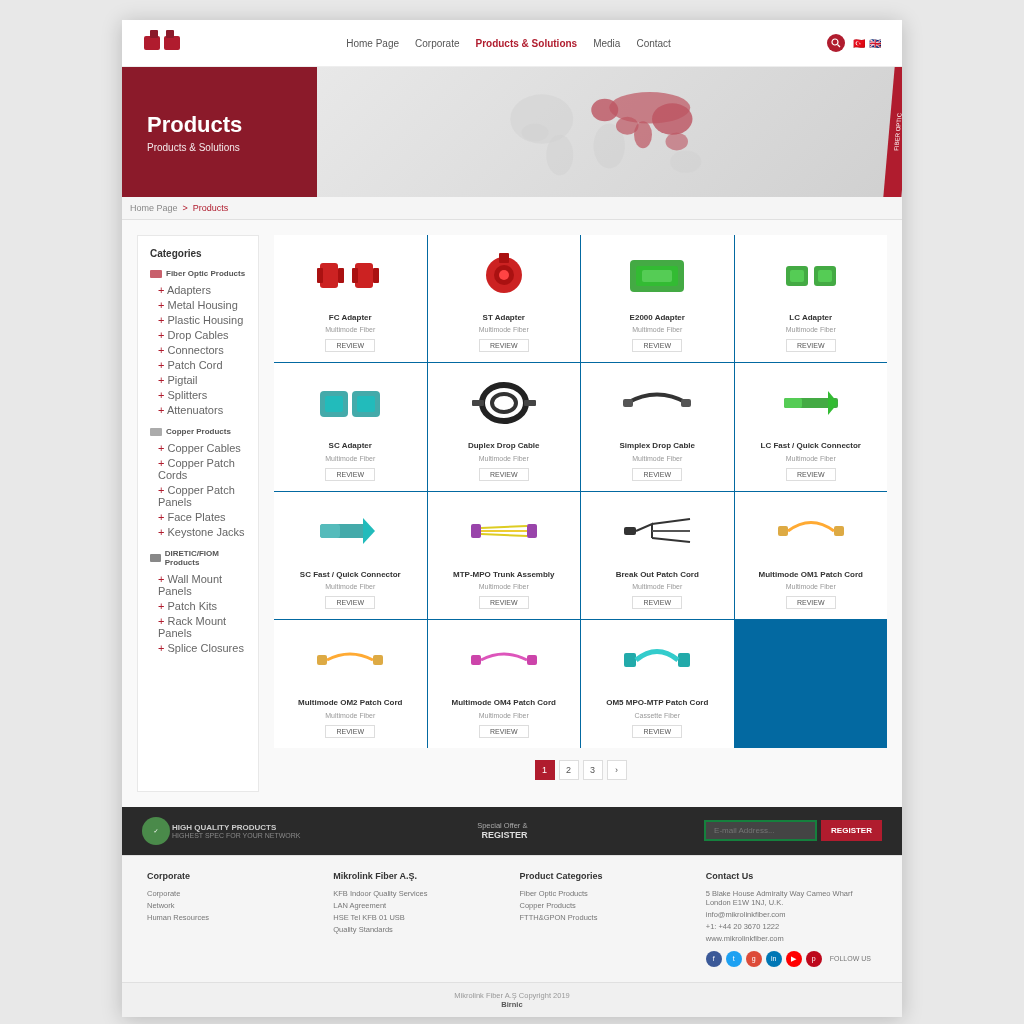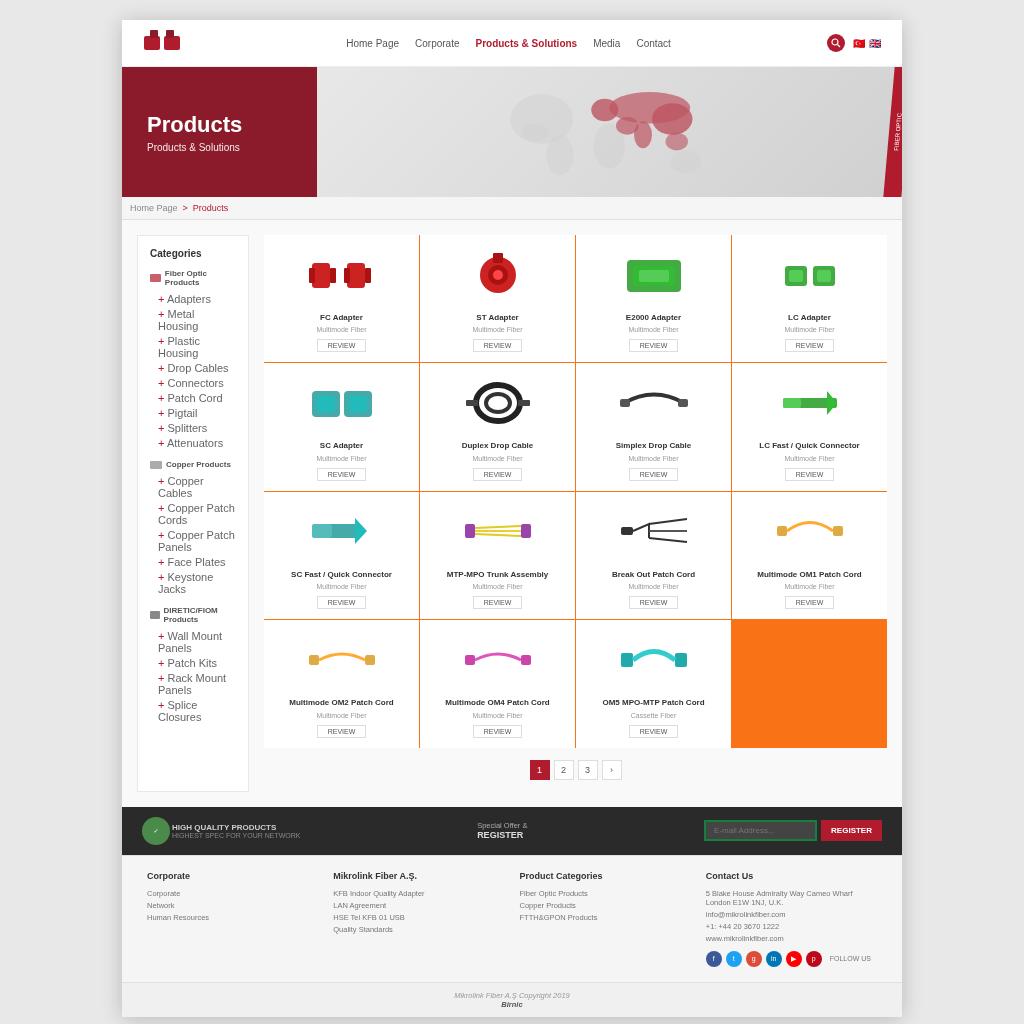--- a/index.html
+++ b/index.html
@@ -117,21 +117,21 @@
     .breadcrumb span { color: #b01c2e; }
     
     .main-content {
       display: flex;
       padding: 15px;
       gap: 15px;
       background: #f9f9f9;
     }
     
     .sidebar {
-      width: 112px;
+      width: 122px;
       flex-shrink: 0;
       background: #fff;
       border: 1px solid #e8e8e8;
       padding: 12px;
       font-size: 8.5px;
     }
     .sidebar-title {
       font-weight: bold;
       font-size: 10px;
       margin-bottom: 10px;
@@ -164,21 +164,21 @@
     }
     .category-item::before { content: '+ '; color: #b01c2e; }
     
     .products-area {
       flex: 1;
     }
     .products-grid {
       display: grid;
       grid-template-columns: repeat(4, 1fr);
       gap: 1px;
-      background: #f97316;
+      background: #0369a1;
     }
     .product-card {
       background: #fff;
       padding: 10px 8px;
       display: flex;
       flex-direction: column;
       align-items: center;
       text-align: center;
     }
     .product-image {
@@ -258,21 +258,21 @@
       display: flex;
       align-items: center;
       justify-content: center;
       color: white;
       font-size: 6px;
       text-align: center;
     }
     .footer-special {
       font-size: 7.5px;
       color: #aaa;
-      text-align: left;
+      text-align: right;
     }
     .footer-special strong {
       color: #ddd;
       font-size: 9px;
       display: block;
     }
     .footer-newsletter {
       display: flex;
       gap: 4px;
     }
@@ -331,21 +331,20 @@
       color: white;
       cursor: pointer;
     }
     .footer-bottom {
       background: #f0f0f0;
       padding: 8px;
       text-align: center;
       font-size: 7.5px;
       color: #999;
       border-top: 1px solid #e0e0e0;
-      font-style: italic;
     }
     .footer-bottom strong { color: #555; }
     
     .hero-stripe {
       position: absolute;
       right: -5px;
       top: 0;
       bottom: 0;
       width: 18px;
       background: #b01c2e;
@@ -709,21 +708,21 @@
 
   <div class="footer-light">
     <div class="footer-col">
       <div class="footer-col-title">Corporate</div>
       <a class="footer-link">Corporate</a>
       <a class="footer-link">Network</a>
       <a class="footer-link">Human Resources</a>
     </div>
     <div class="footer-col">
       <div class="footer-col-title">Mikrolink Fiber A.Ş.</div>
-      <a class="footer-link">KFB Indoor Quality Adapter</a>
+      <a class="footer-link">KFB Indoor Quality Services</a>
       <a class="footer-link">LAN Agreement</a>
       <a class="footer-link">HSE Tel KFB 01 USB</a>
       <a class="footer-link">Quality Standards</a>
     </div>
     <div class="footer-col">
       <div class="footer-col-title">Product Categories</div>
       <a class="footer-link">Fiber Optic Products</a>
       <a class="footer-link">Copper Products</a>
       <a class="footer-link">FTTH&amp;GPON Products</a>
     </div>

